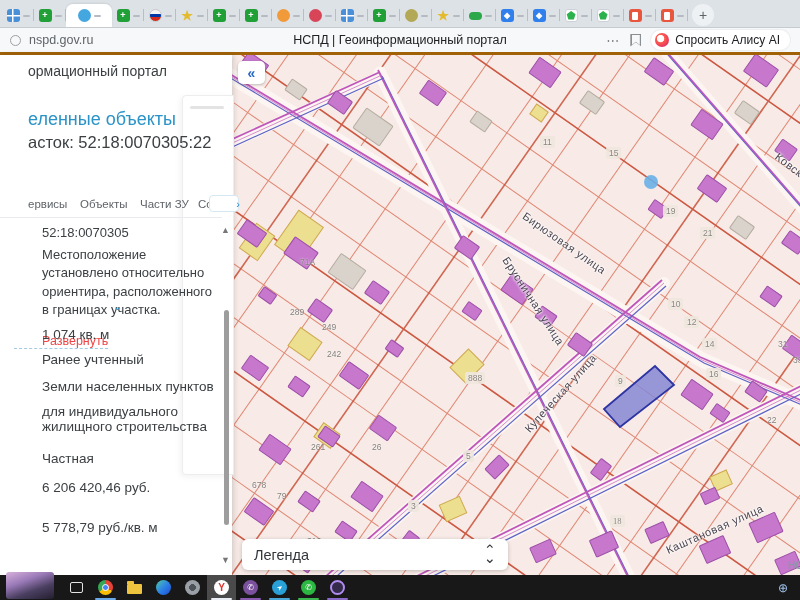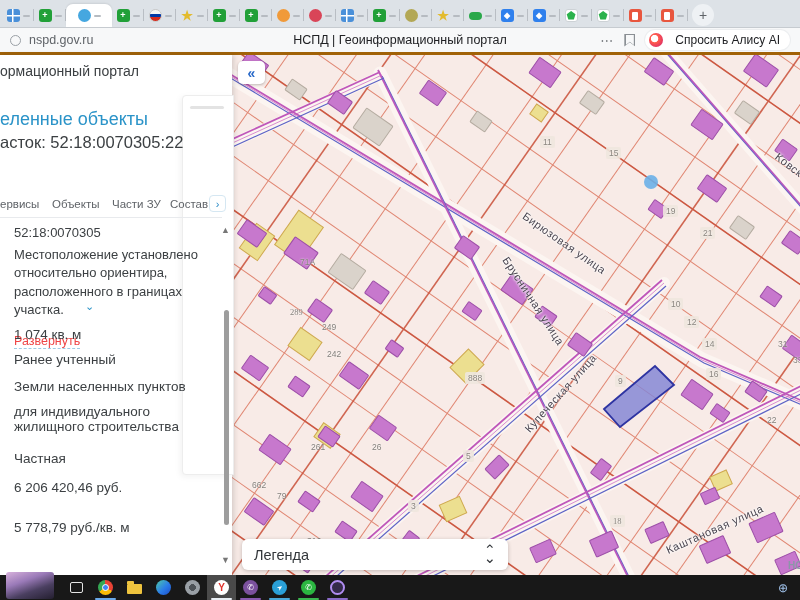--- a/index.html
+++ b/index.html
@@ -38,29 +38,29 @@
     border-bottom:3px solid #a16207;display:flex;align-items:center;}
   #site-info{width:11px;height:11px;border:1.5px solid #9aa0a6;border-radius:50%;margin:0 8px 0 10px;}
   #url{font-size:12.5px;color:#5f6368;}
   #page-title{position:absolute;left:0;right:0;text-align:center;font-size:12.5px;color:#202124;pointer-events:none;}
   #bar-right{margin-left:auto;display:flex;align-items:center;gap:10px;padding-right:10px;z-index:2;}
   #menu-dots{color:#5f6368;font-size:13px;letter-spacing:1px;}
   .bm{width:11px;height:13px;position:relative;background:#8a8f94;
     clip-path:polygon(0 0,100% 0,100% 100%,50% 68%,0 100%);}
   .bm i{position:absolute;left:1.5px;top:1.5px;right:1.5px;bottom:1.5px;background:#f7f8f9;
     clip-path:polygon(0 0,100% 0,100% 100%,50% 68%,0 100%);}
-  #alice{display:flex;align-items:center;gap:12px;background:#fff;border-radius:12px;padding:3px 10px 3px 4px;
+  #alice{display:flex;align-items:center;gap:6px;background:#fff;border-radius:12px;padding:3px 10px 3px 4px;
     box-shadow:0 0 0 1px #eceef0;}
   #alice .logo{width:14px;height:14px;border-radius:50%;background:radial-gradient(circle at 40% 40%,#fff 0 28%,#ff5c4d 34%,#d6236b 90%);}
   #alice span{font-size:12px;color:#202124;}
 
   
   #left-panel{position:absolute;left:0;top:55px;width:232px;height:520px;background:#fff;z-index:3;
     box-shadow:2px 0 5px rgba(60,60,60,.18);}
-  .p-abs{position:absolute;white-space:nowrap;}
+  .p-abs{position:absolute;white-space:nowrap;padding-left:28px;}
   #p-header{left:0;top:8px;font-size:14px;color:#3c4043;}
   #p-link{left:0;top:54px;font-size:18px;color:#2a93c8;}
   #p-title{left:0;top:78px;font-size:16.5px;color:#3c4043;}
   .p-tab{font-size:11.5px;color:#5f6368;top:143px;}
   #p-chev{left:209px;top:140px;width:17px;height:17px;border:1px solid #d5e7f2;border-radius:4px;
     color:#2a8bc7;font-size:11px;display:flex;align-items:center;justify-content:center;background:#fff;}
   #p-divider{position:absolute;left:0;top:162px;width:222px;height:1px;background:#e8eaed;}
   #p-quarter{left:14px;top:170px;font-size:13px;color:#3c4043;}
   #p-para{left:14px;top:191px;width:202px;font-size:13px;line-height:1.42;color:#3c4043;white-space:normal;}
   #p-expand{left:14px;top:245px;font-size:12.5px;color:#ef4444;border-bottom:1px dashed #9fcbe3;margin-top:34px;}
@@ -457,27 +457,27 @@
         <span class="pnum chip" style="left: 436px; top: 243px;">10</span>
         <span class="pnum chip" style="left: 452px; top: 261px;">12</span>
         <span class="pnum chip" style="left: 470px; top: 283px;">14</span>
         <span class="pnum chip" style="left: 474px; top: 313px;">16</span>
         <span class="pnum chip" style="left: 383px; top: 320px;">9</span>
         <span class="pnum" style="left: 546px; top: 285px;">31</span>
         <span class="pnum" style="left: 561px; top: 301px;">33</span>
         <span class="pnum" style="left: 535px; top: 361px;">22</span>
         <span class="pnum chip" style="left: 378px; top: 460px; font-family: Liberation Serif, serif;">18</span>
         <span class="pnum" style="left: 79px; top: 388px;">261</span>
-        <span class="pnum" style="left: 20px; top: 426px;">662</span>
+        <span class="pnum" style="left: 20px; top: 426px;">678</span>
         <span class="pnum" style="left: 45px; top: 437px;">79</span>
         <span class="pnum" style="left: 75px; top: 482px;">316</span>
         <span class="pnum chip" style="left: 176px; top: 445px;">3</span>
         <span class="pnum chip" style="left: 231px; top: 395px;">5</span>
         <span class="pnum" style="left: 68px; top: 203px;">71А</span>
-        <span class="pnum" style="left: 58px; top: 253px; font-family: Liberation Serif, serif;">289</span>
+        <span class="pnum" style="left: 58px; top: 253px;">289</span>
         <span class="pnum" style="left: 90px; top: 268px;">249</span>
         <span class="pnum" style="left: 95px; top: 295px;">242</span>
         <span class="pnum chip" style="left: 233px; top: 317px;">888</span>
         <span class="pnum" style="left: 140px; top: 388px;">26</span>
       </div>
     <button id="collapse-btn">«</button>
     <div id="legend-bar">
       <span>Легенда</span>
       <span id="legend-sort">
         <span>⌃</span>

